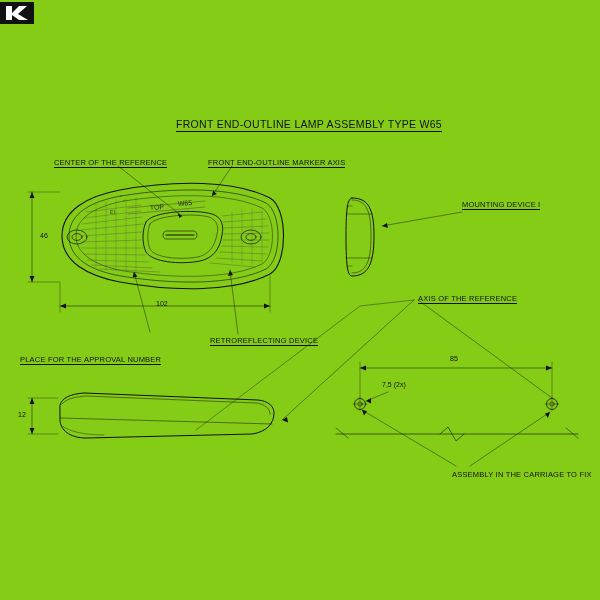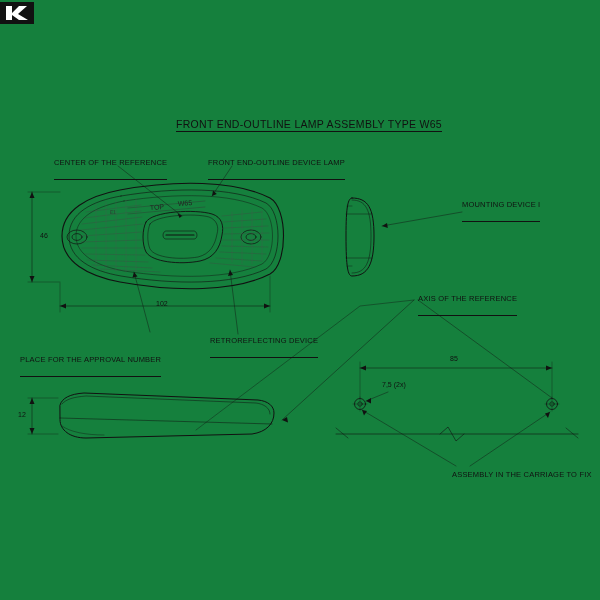--- a/index.html
+++ b/index.html
@@ -7,21 +7,21 @@
     padding: 0;
     background: #ffffff;
   }
   body {
     font-family: "Liberation Sans", sans-serif;
   }
   #page {
     position: relative;
     width: 600px;
     height: 600px;
-    background: #15803d;
+    background: #84cc16;
     overflow: hidden;
   }
   .lbl {
     position: absolute;
     font-size: 7.5px;
     color: #111111;
     white-space: nowrap;
     letter-spacing: 0.2px;
   }
   .dim {
@@ -34,21 +34,21 @@
     position: absolute;
     font-size: 10.5px;
     color: #111111;
     white-space: nowrap;
     letter-spacing: 0.3px;
     border-bottom: 1px solid #111111;
     padding-bottom: 1px;
   }
   .underline {
     border-bottom: 1px solid #111111;
-    padding-bottom: 12px;
+    padding-bottom: 0px;
   }
   svg {
     position: absolute;
     left: 0;
     top: 0;
     overflow: visible;
   }
   .logo {
     position: absolute;
     right: 14px;
@@ -245,21 +245,21 @@
 
     <g font-family="Liberation Sans, sans-serif">
       <text x="150" y="210" font-size="7" fill="#222222" transform="rotate(-4 150 210)">TOP</text>
       <text x="178" y="206" font-size="7" fill="#222222" transform="rotate(-4 178 206)">W65</text>
       <text x="110" y="214" font-size="5" fill="#333333" transform="rotate(-4 110 214)">E1</text>
     </g>
   </svg>
 
   <div class="lbl underline" style="left:54px; top:158px;">CENTER OF THE REFERENCE</div>
 
-  <div class="lbl underline" style="left:208px; top:158px;">FRONT END-OUTLINE DEVICE LAMP</div>
+  <div class="lbl underline" style="left:208px; top:158px;">FRONT END-OUTLINE MARKER AXIS</div>
 
   <div class="lbl underline" style="left:462px; top:200px;">MOUNTING DEVICE I</div>
 
   <div class="lbl underline" style="left:418px; top:294px;">AXIS OF THE REFERENCE</div>
 
   <div class="lbl underline" style="left:20px; top:330px;margin-top:25px;">PLACE FOR THE APPROVAL NUMBER</div>
 
   <div class="lbl underline" style="left:210px; top:336px;">RETROREFLECTING DEVICE</div>
 
   <div class="lbl" style="left:452px; top:470px;">ASSEMBLY IN THE CARRIAGE TO FIX</div>

